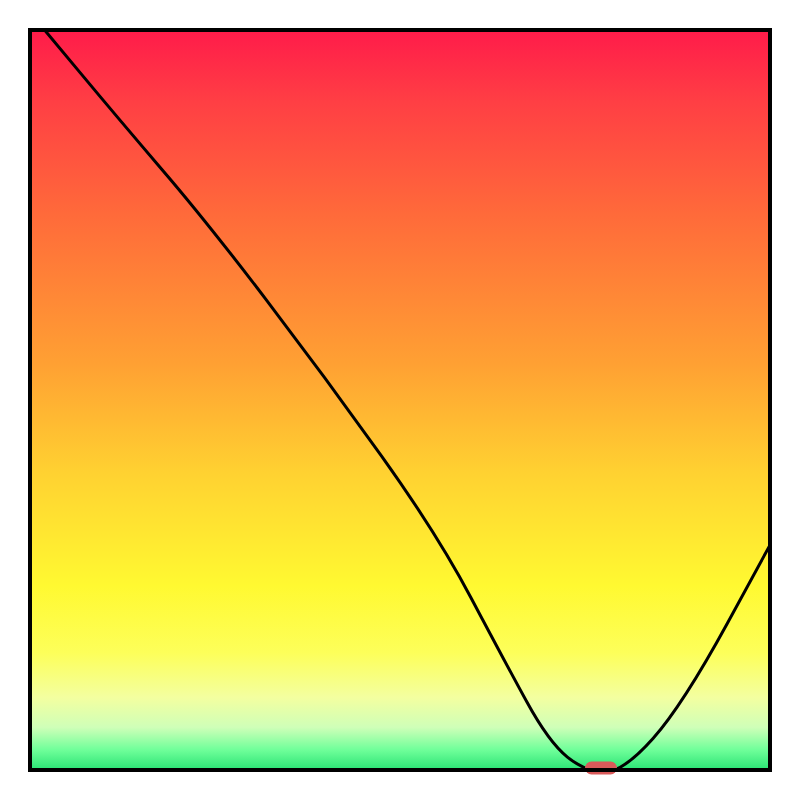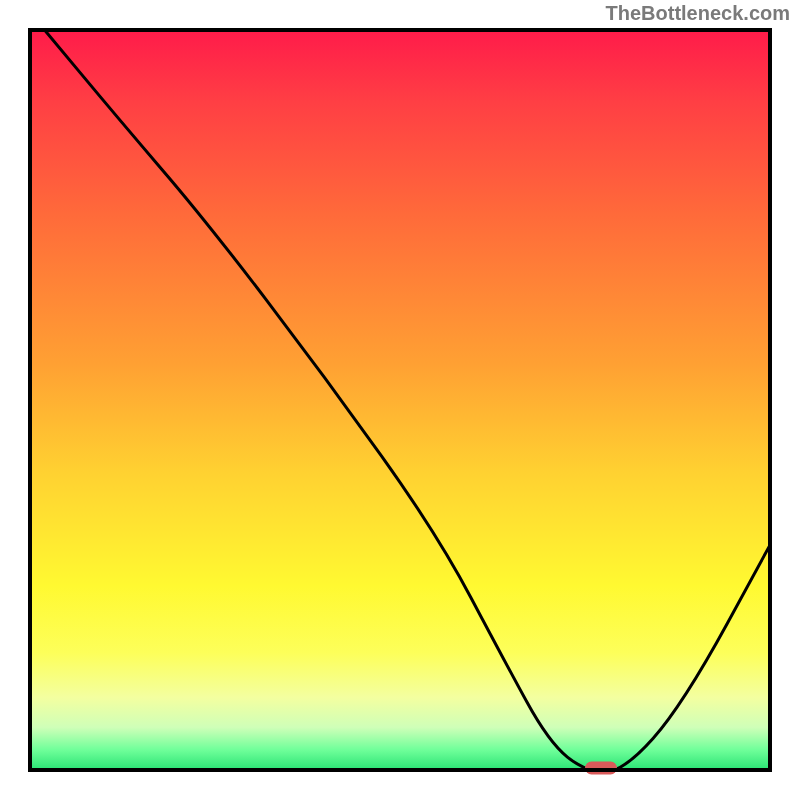--- a/index.html
+++ b/index.html
@@ -70,21 +70,20 @@
     background: #d95a5a;
     border-radius: 7px;
     z-index: 4;
     transform: translate(-50%, -50%);
   }
 </style>
 </head>
 <body>
 
 <div class="container">
-  <div class="watermark">TheBottleneck.com</div>
 
   <div class="plot-area">
     <svg class="curve" viewBox="0 0 744 744" preserveAspectRatio="none">
       <path d="M 14.9 0.0 Q 14.9 0.0 52.1 44.6 Q 89.3 89.3 133.9 141.4 Q 178.6 193.4 238.1 271.6 Q 297.6 349.7 353.4 427.8 Q 409.2 505.9 442.7 569.2 Q 476.2 632.4 498.5 673.3 Q 520.8 714.2 539.4 729.1 Q 558.0 744.0 576.6 744.0 Q 595.2 744.0 625.0 710.5 Q 654.7 677.0 699.4 595.2 T 744.0 513.4" id="curve-path" stroke="#000000" stroke-width="3" fill="none" stroke-linejoin="round" stroke-linecap="round"></path>
     </svg>
     <div class="marker" id="marker" style="left: 572.88px; top: 740.28px; background: rgb(217, 90, 90);"></div>
   </div>
 
   <div class="frame"></div>
 </div>

